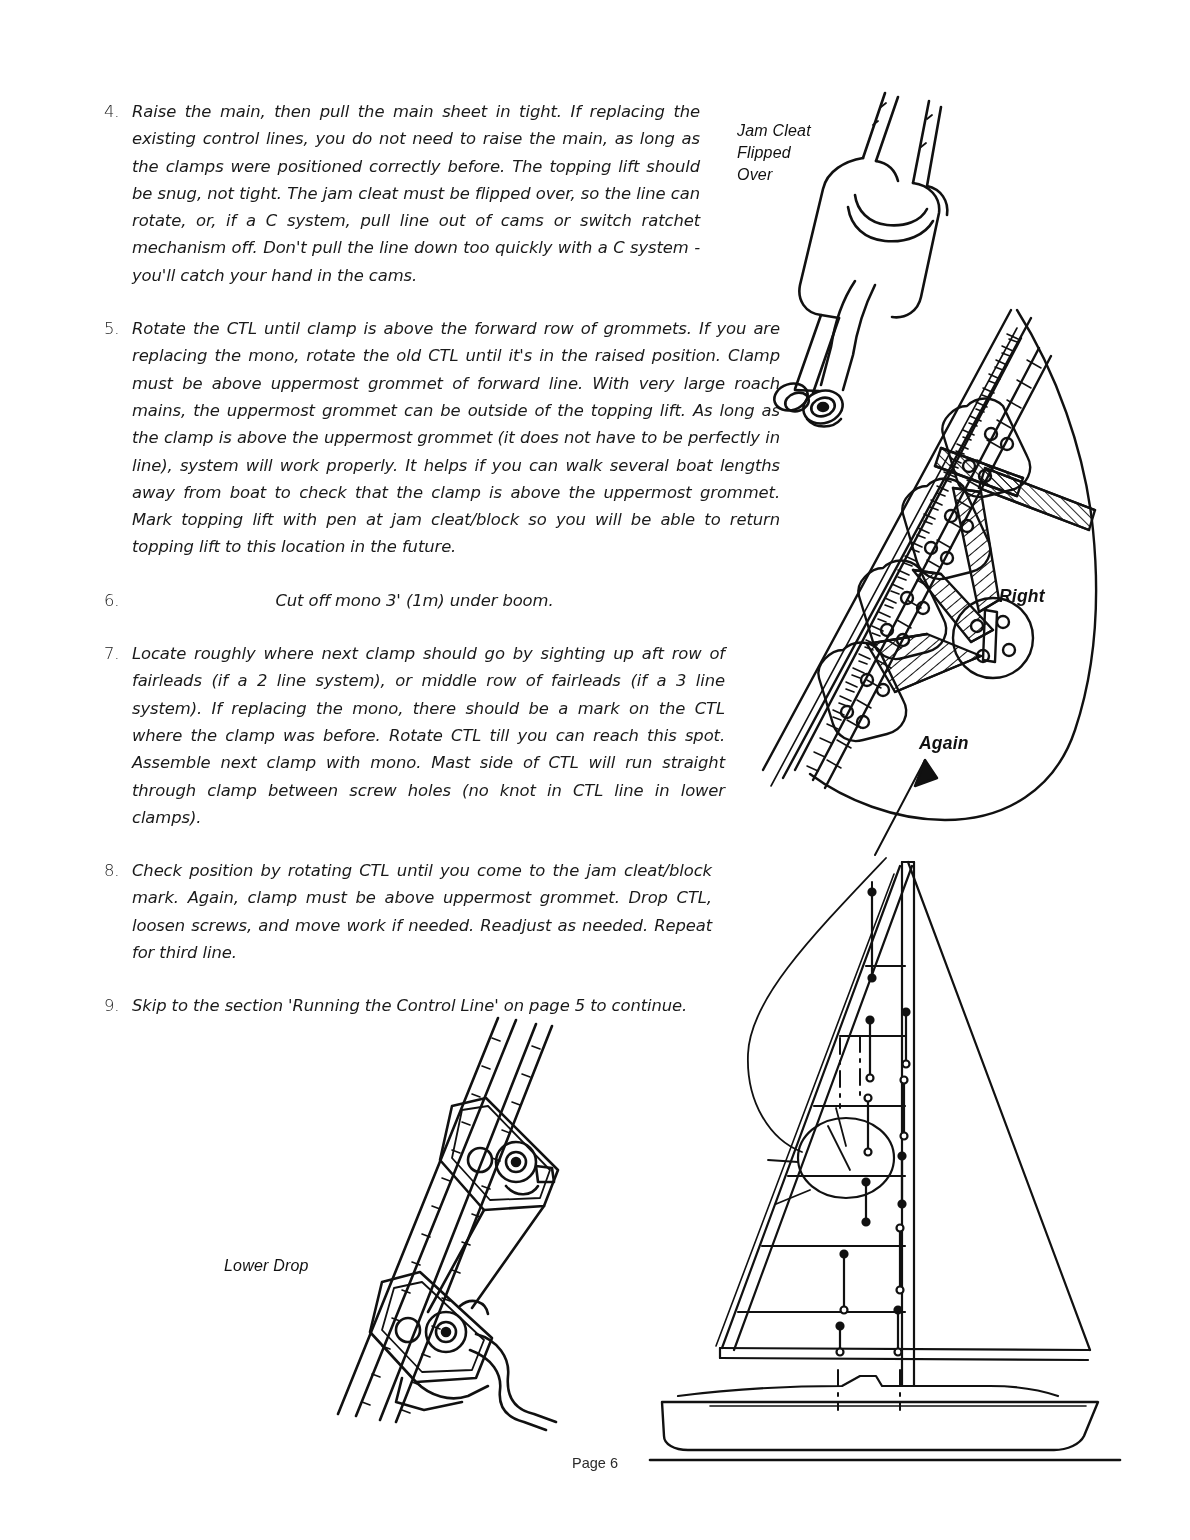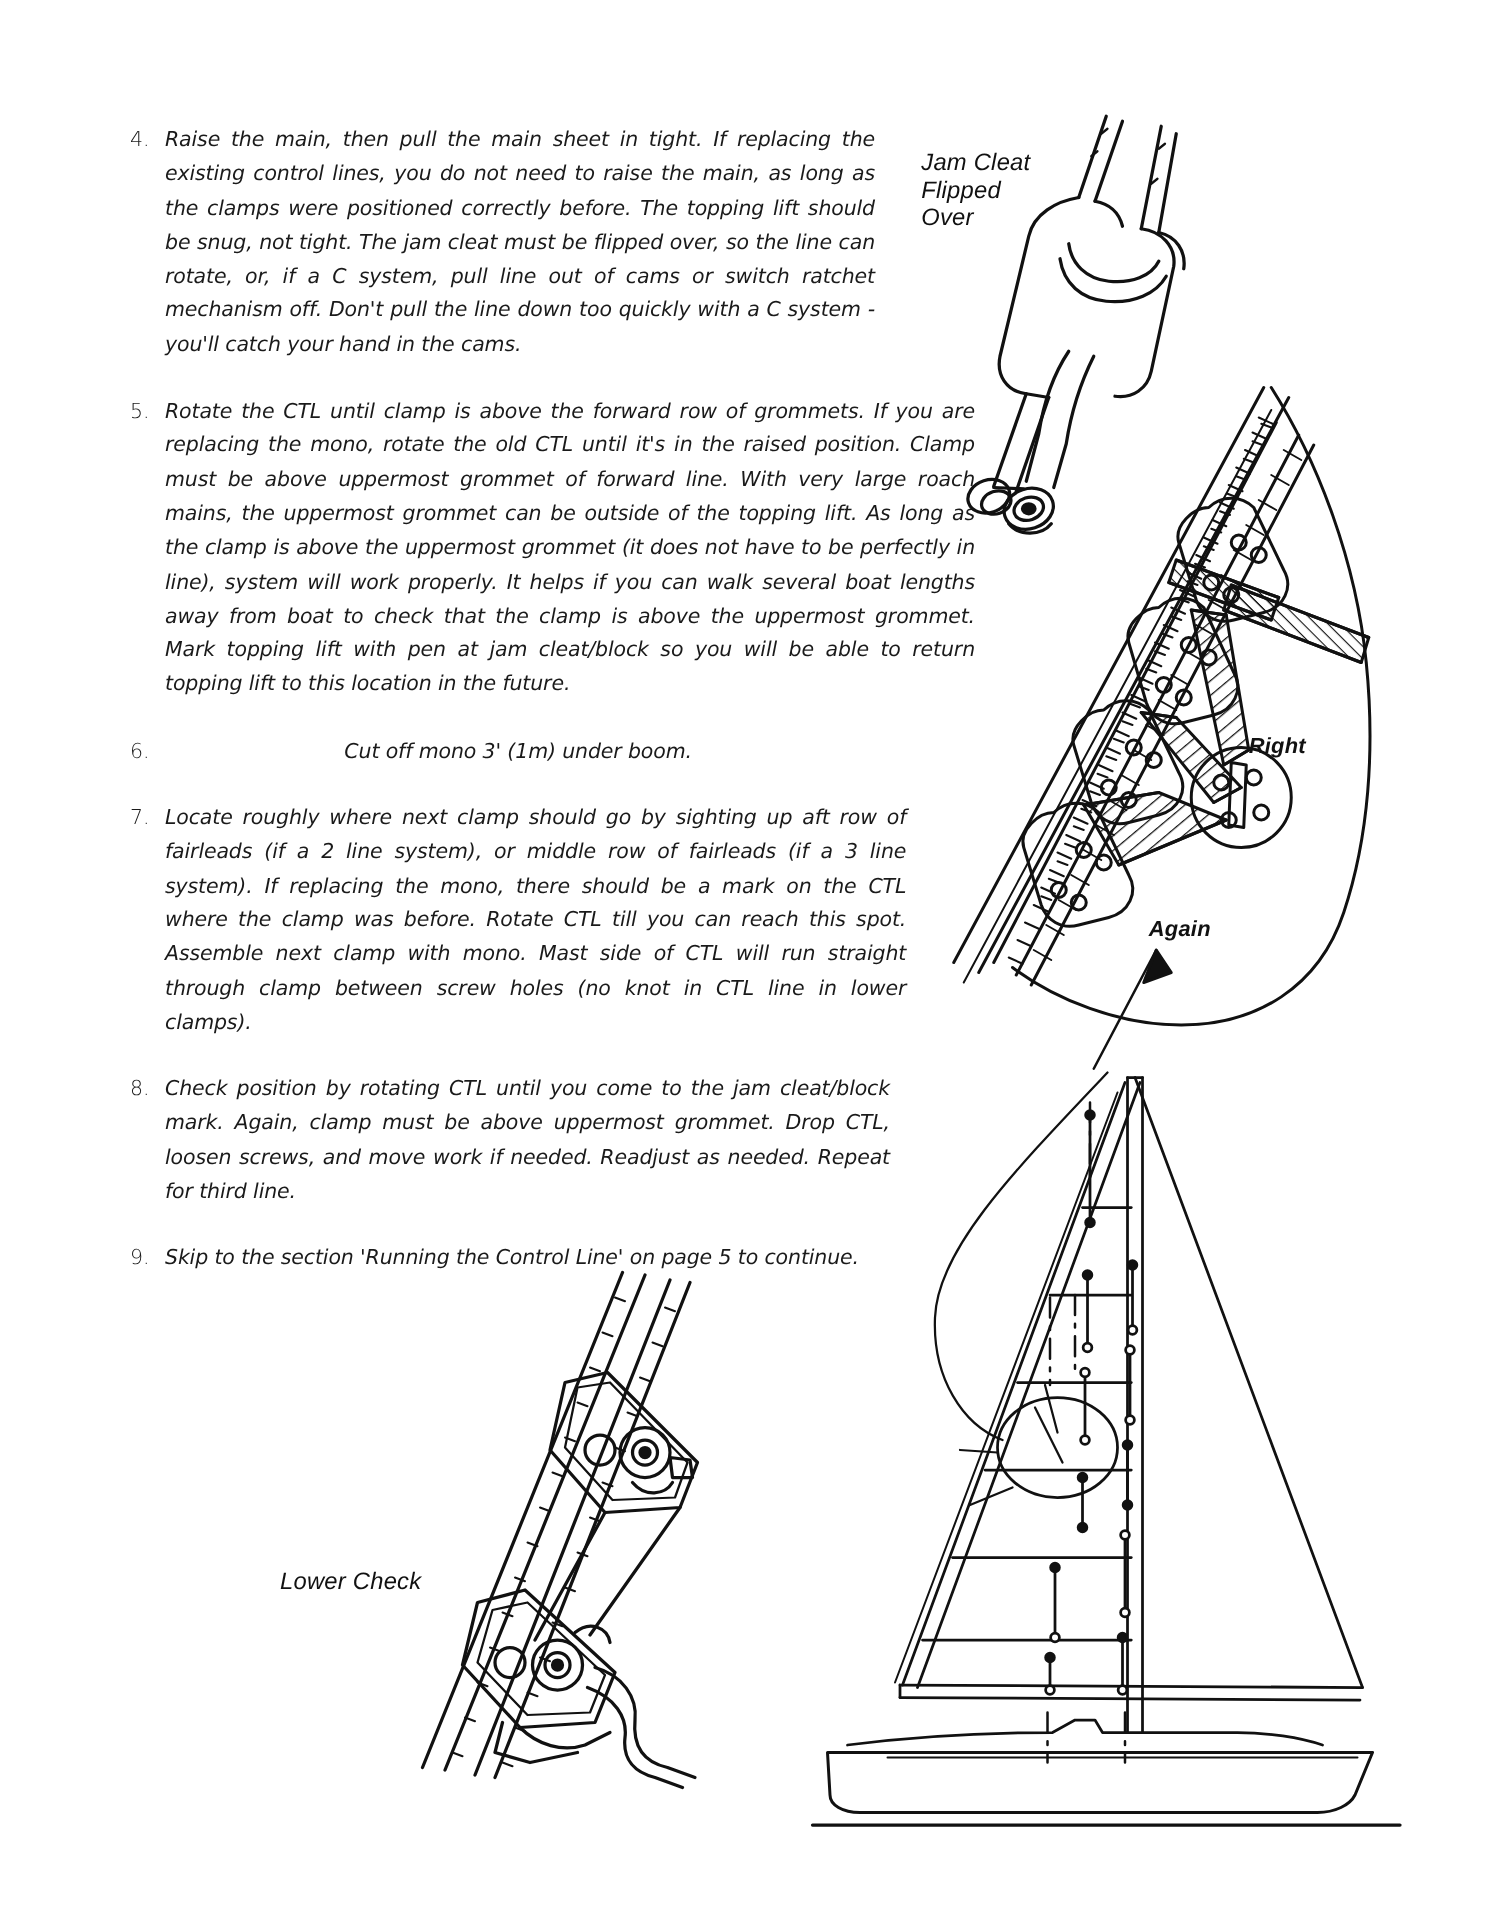--- a/index.html
+++ b/index.html
@@ -53,21 +53,21 @@
   .step.w4 { width: 593px; }
   .step.w5 { width: 580px; }
   .step.justify .body { text-align: justify; }
   .step.noj .body { text-align: center; }
 
   
   .fig-label {
     position: absolute;
     font-family: "Liberation Sans", sans-serif;
     font-style: italic;
-    font-size: 19px;
+    font-size: 16px;
     color: #111;
     line-height: 22px;
     white-space: pre-line;
     letter-spacing: 0.2px;
   }
   .fig-label.bold {
     font-weight: bold;
     font-size: 17.5px;
     margin-top: 44px;
   }
@@ -448,16 +448,17 @@
 
         <path d="M156 324 C178 330 190 348 188 366 C186 388 196 400 214 404 L236 412"></path>
         <path d="M150 340 C172 348 182 364 180 380 C178 398 188 408 204 412 L226 420"></path>
 
         <path d="M96 372 C110 386 130 392 148 386 L168 376"></path>
         <path d="M82 368 L76 392 L104 400 L142 392"></path>
       </g>
     </svg>
   </div>
 
-  <div class="fig-label" id="label-lower">Lower Check</div>
-
+  <div class="fig-label" id="label-lower">Lower Drop</div>
+
+  <div class="footer">Page 6</div>
 
 </div>
 
 </body></html>

